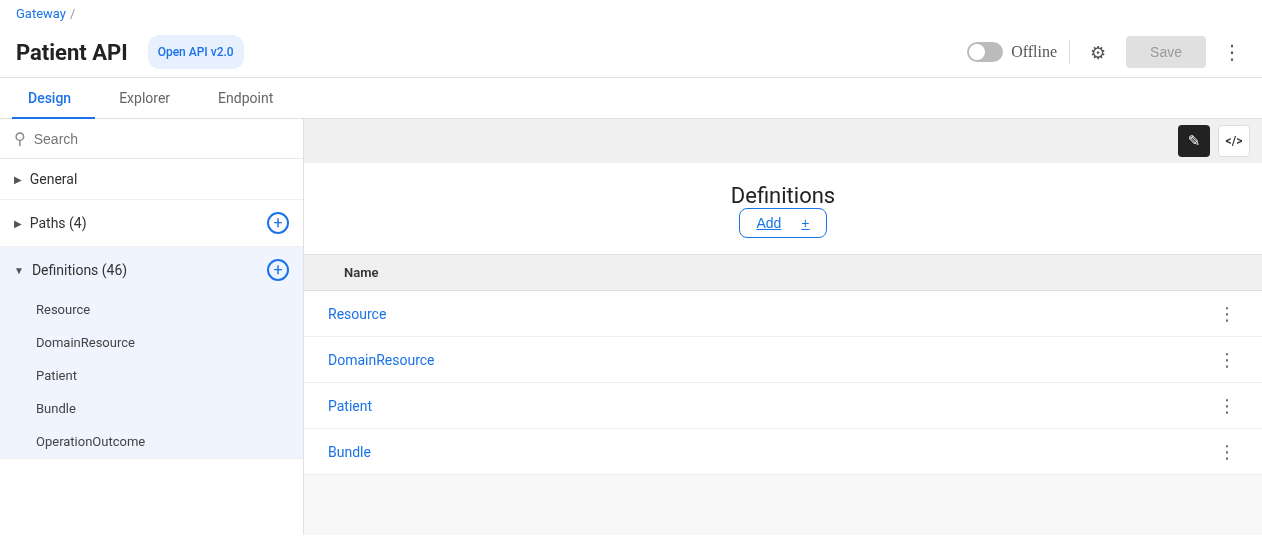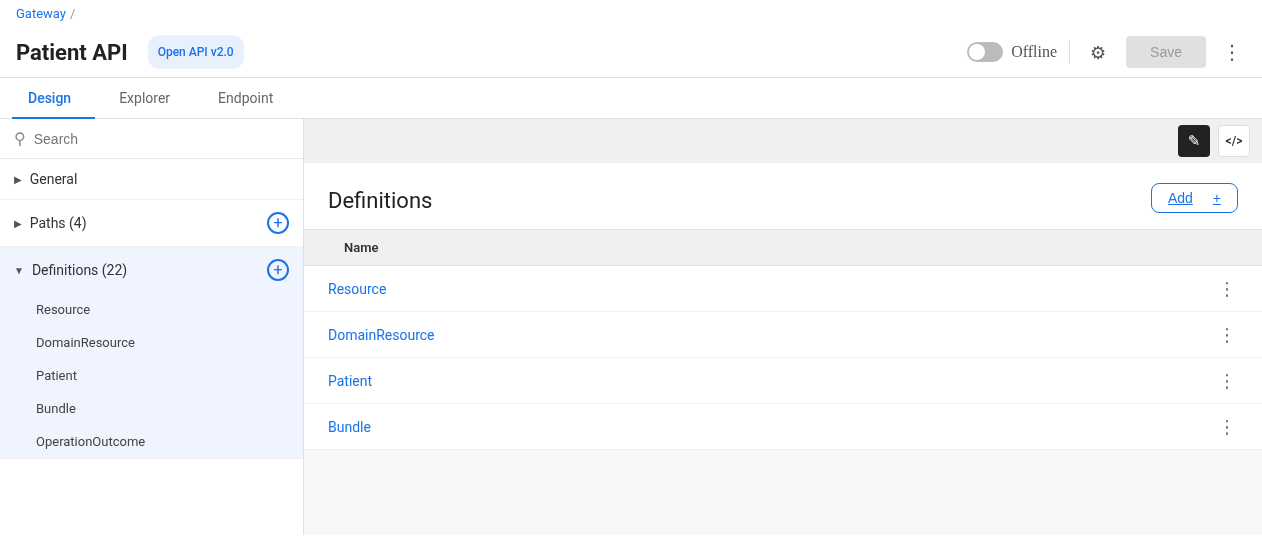--- a/index.html
+++ b/index.html
@@ -248,24 +248,25 @@
       border: 1px solid #ddd;
     }
 
     .definitions-panel {
       background: #fff;
       margin: 0;
       padding: 0;
     }
     .definitions-header {
       display: flex;
-      align-items: flex-end;
+      align-items: center;
       justify-content: space-between;
       padding: 20px 24px 16px;
       border-bottom: 1px solid #e0e0e0;
+      flex-direction: column;
     }
     .definitions-title {
       font-size: 22px;
       font-weight: 400;
       color: #222;
     }
     .add-definition-btn {
       display: flex;
       align-items: center;
       gap: 20px;
@@ -360,21 +361,21 @@
       <div class="sidebar-section-header">
         <span class="chevron">▶</span>
         <span class="section-label">Paths (4)</span>
         <div class="add-circle-btn">+</div>
       </div>
     </div>
 
     <div class="sidebar-section definitions-active">
       <div class="sidebar-section-header">
         <span class="chevron">▼</span>
-        <span class="section-label">Definitions (22)</span>
+        <span class="section-label">Definitions (46)</span>
         <div class="add-circle-btn">+</div>
       </div>
       <div class="sidebar-item">Resource</div>
       <div class="sidebar-item">DomainResource</div>
       <div class="sidebar-item">Patient</div>
       <div class="sidebar-item">Bundle</div>
       <div class="sidebar-item">OperationOutcome</div>
     </div>
 
   </div>

